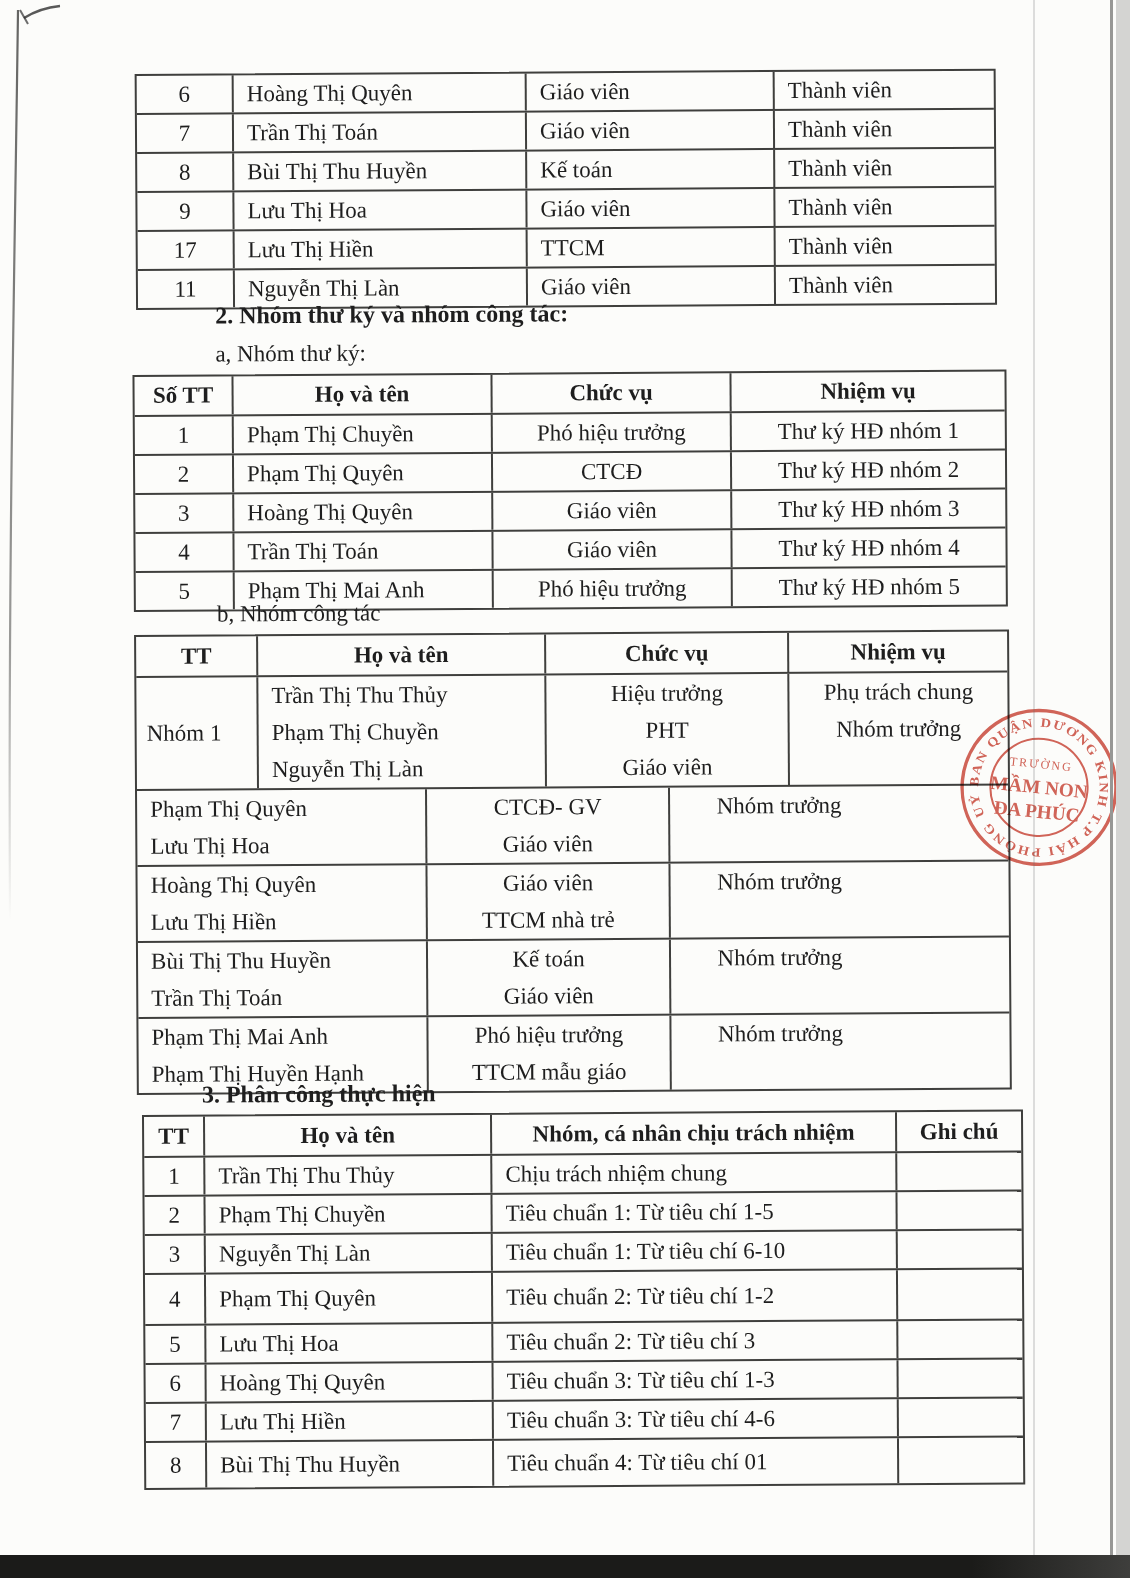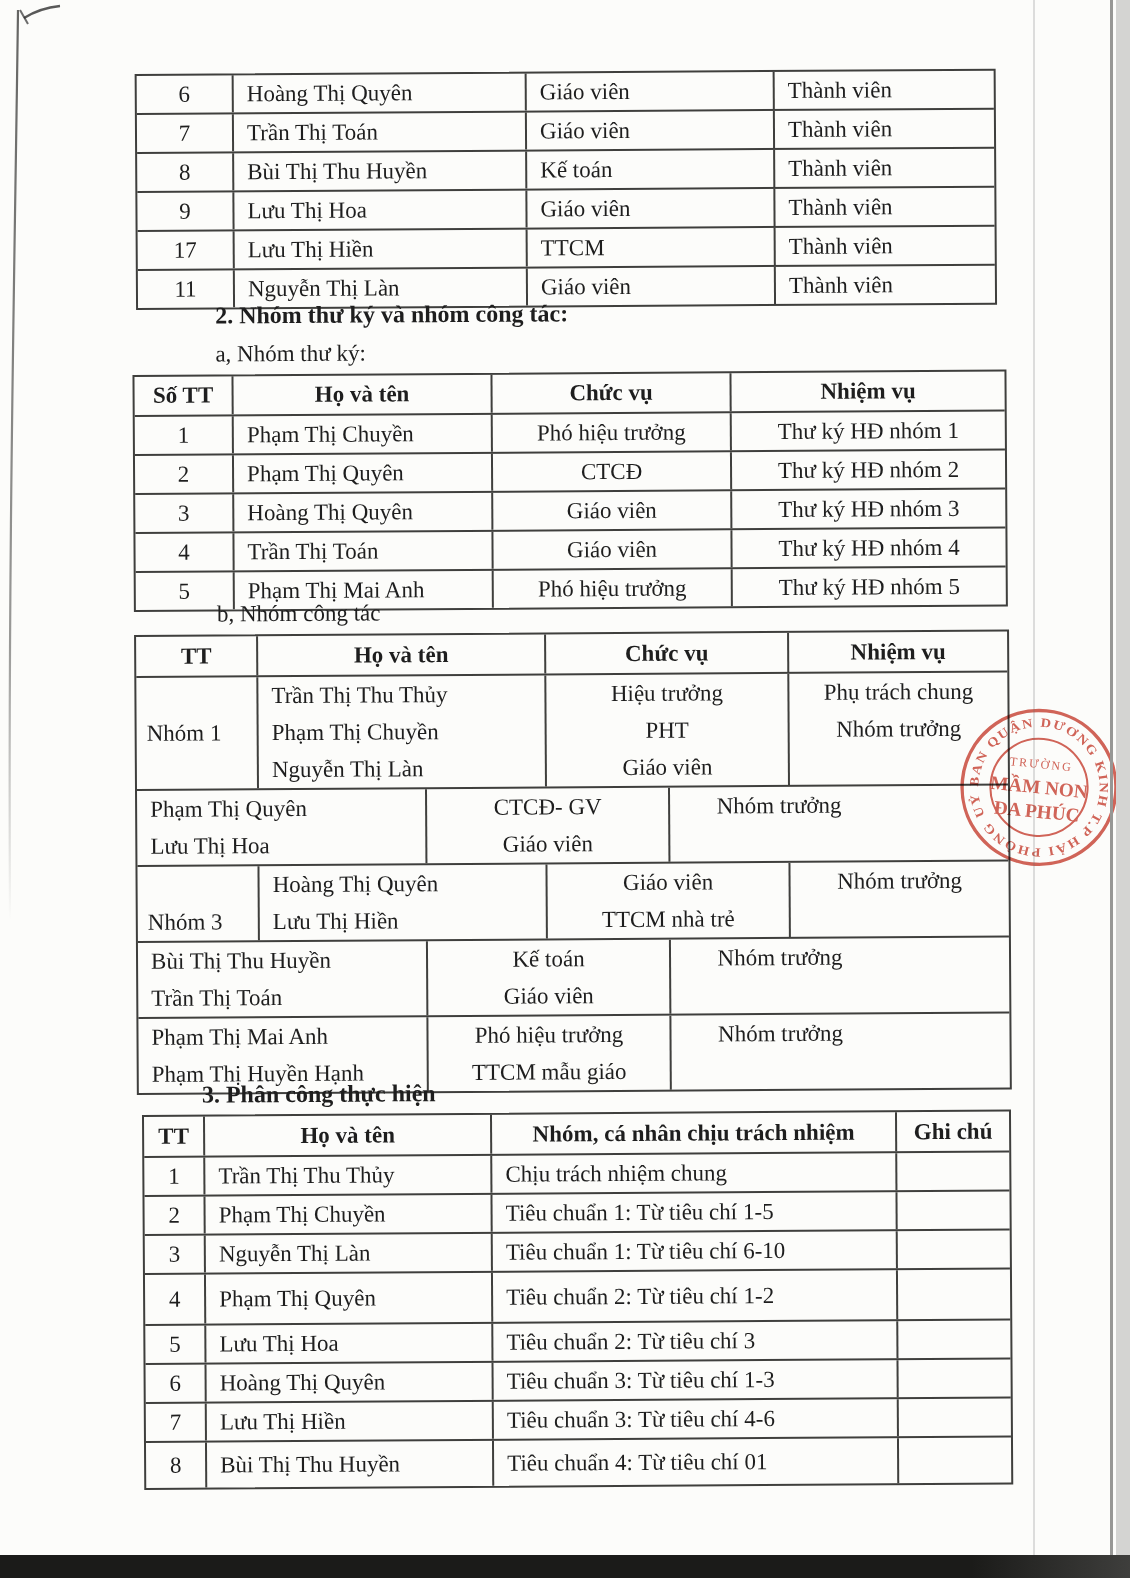--- a/index.html
+++ b/index.html
@@ -16,21 +16,21 @@
   .sl{display:flex;align-items:center;justify-content:flex-start;padding-left:13px;}
   .hd{font-weight:bold;font-size:23px;}
   .txt{font-size:23px;}
   .ln{height:37px;display:flex;align-items:center;justify-content:center;font-size:23px;}
   .ln-left{justify-content:flex-start;padding-left:13px;}
   .ln-tt{justify-content:flex-start;padding-left:10px;}
   
   .t1c1{width:95px}.t1c2{width:293px}.t1c3{width:248px}.t1c4{width:221px}
   .t2c1{width:97px}.t2c2{width:259px}.t2c3{width:239px}.t2c4{width:275px}
   .t3c1{width:120px}.t3c2{width:288px}.t3c3{width:243px}.t3c4{width:220px}
-  .t4c1{width:59px}.t4c2{width:287px}.t4c3{width:405px}.t4c4{width:114px}
+  .t4c1{width:59px}.t4c2{width:287px}.t4c3{width:405px}.t4c4{width:126px}
   .heading{position:absolute;font-size:24px;}
   .bold{font-weight:bold;}
   .stamp{position:absolute;left:953px;top:705px;width:172px;height:172px;
          transform:rotate(6deg);opacity:0.85;mix-blend-mode:multiply;}
   .edge-strip{position:absolute;right:0;top:0;width:14px;height:1578px;background:#d4d4d2;z-index:5;}
   .edge-line{position:absolute;left:1110px;top:0;width:3px;height:1578px;background:#979795;z-index:5;}
   .faint-line{position:absolute;left:1033px;top:0;width:2px;height:1560px;background:rgba(110,110,108,0.22);z-index:4;}
   .bottom-band{position:absolute;left:0;top:1555px;width:1130px;height:23px;z-index:6;
          background:linear-gradient(90deg,#1b1b19 0%,#1b1b19 86%,#3e3e3c 100%);}
   .artifacts{position:absolute;left:0;top:0;z-index:3;}
@@ -164,24 +164,20 @@
           <div class="ln">CTCĐ- GV</div>
           <div class="ln">Giáo viên</div>
         </div>
         <div class="cell t3c4">
           <div class="ln">Nhóm trưởng</div>
           <div class="ln"></div>
         </div>
       </div>
 
       <div class="row">
-        <div class="cell t3c1">
-          <div class="ln ln-tt"></div>
-          <div class="ln ln-tt">Nhóm 3</div>
-        </div>
         <div class="cell t3c2">
           <div class="ln ln-left">Hoàng Thị Quyên</div>
           <div class="ln ln-left">Lưu Thị Hiền</div>
         </div>
         <div class="cell t3c3">
           <div class="ln">Giáo viên</div>
           <div class="ln">TTCM nhà trẻ</div>
         </div>
         <div class="cell t3c4">
           <div class="ln">Nhóm trưởng</div>

